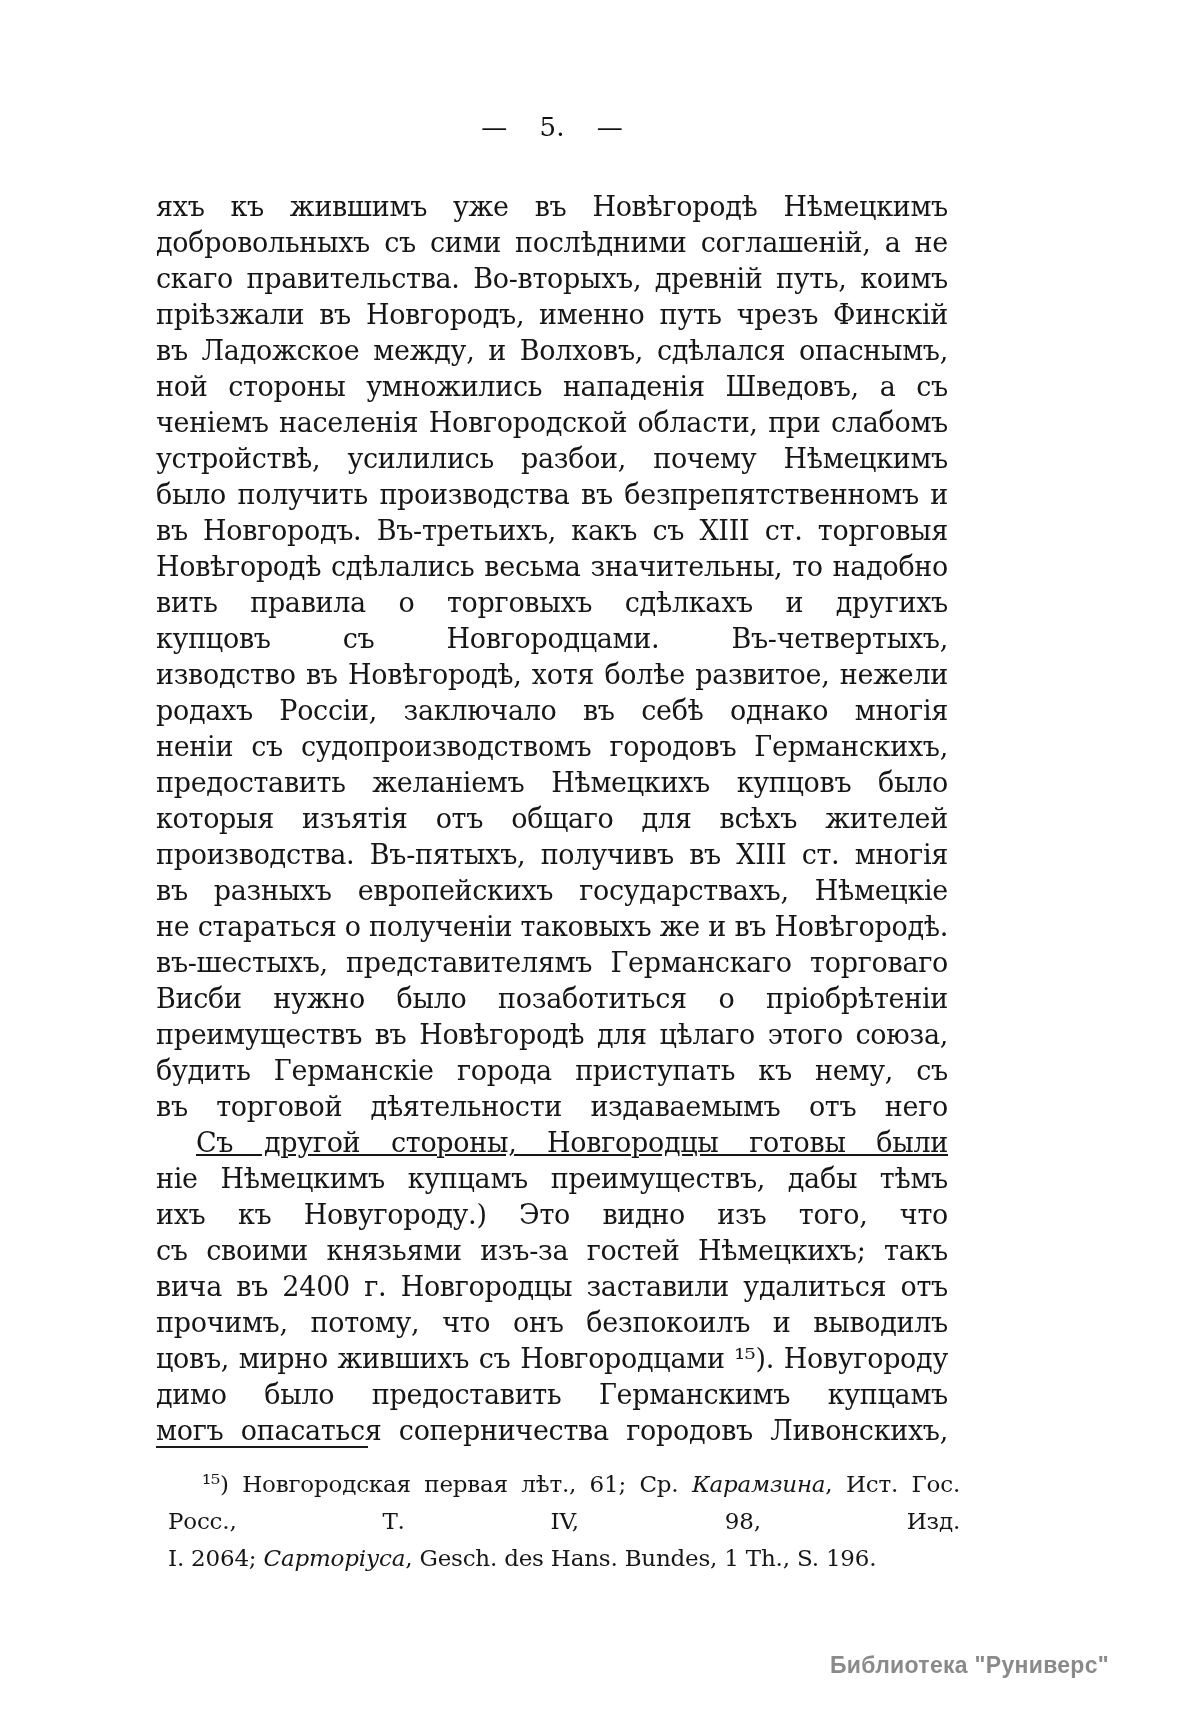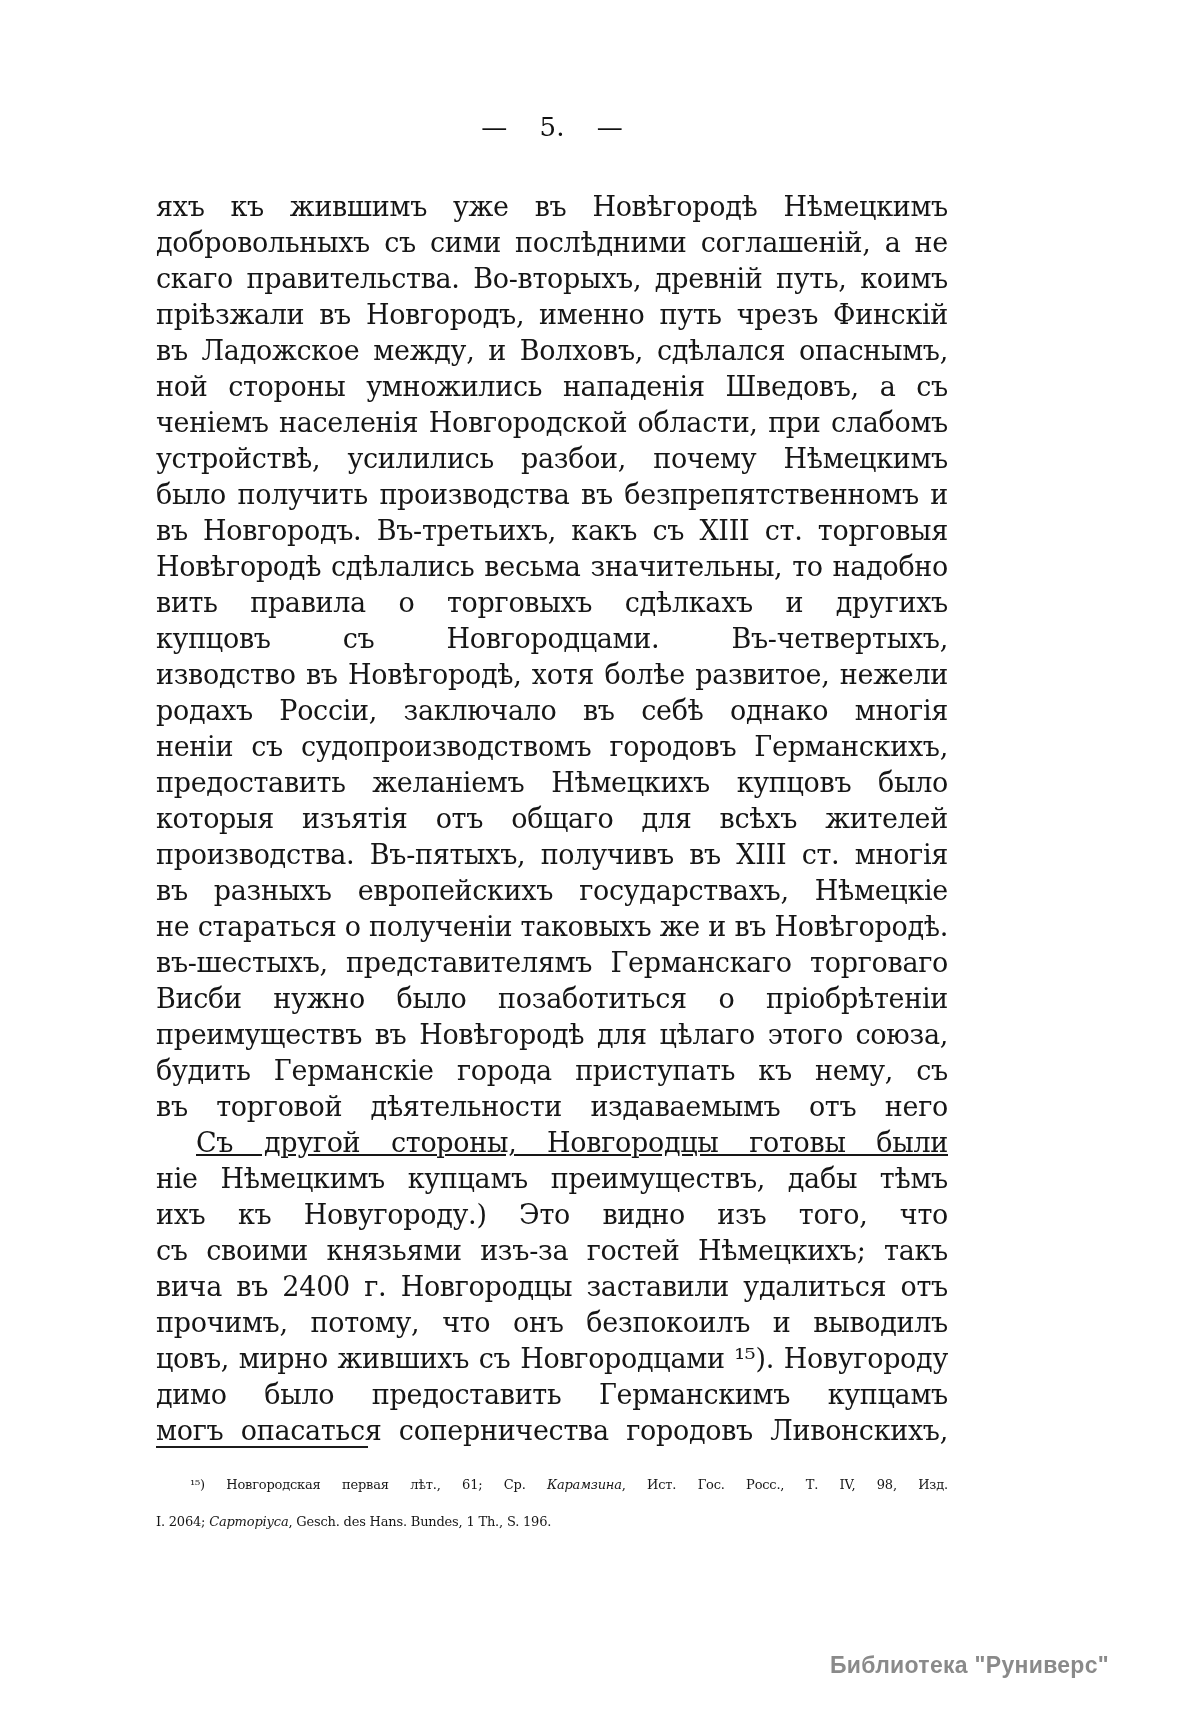--- a/index.html
+++ b/index.html
@@ -45,23 +45,23 @@
     position:absolute;
     top:1446px;
     left:156px;
     width:212px;
     height:0;
     border-top:2px solid #1c1c1c;
   }
   .footnote {
     position:absolute;
     top:1466px;
-    left:156px;
+    left:168px;
     width:792px;
-    font-size:13px;
+    font-size:23px;
     line-height:37px;
     letter-spacing:-0.2px;
   }
   .fnline1 { text-indent:34px; text-align:justify; text-align-last:justify; }
   .fnline2 { text-align:left; }
   .it { font-style:italic; }
   .b  { font-weight:normal; }
   .watermark {
     position:absolute;
     left:830px;

